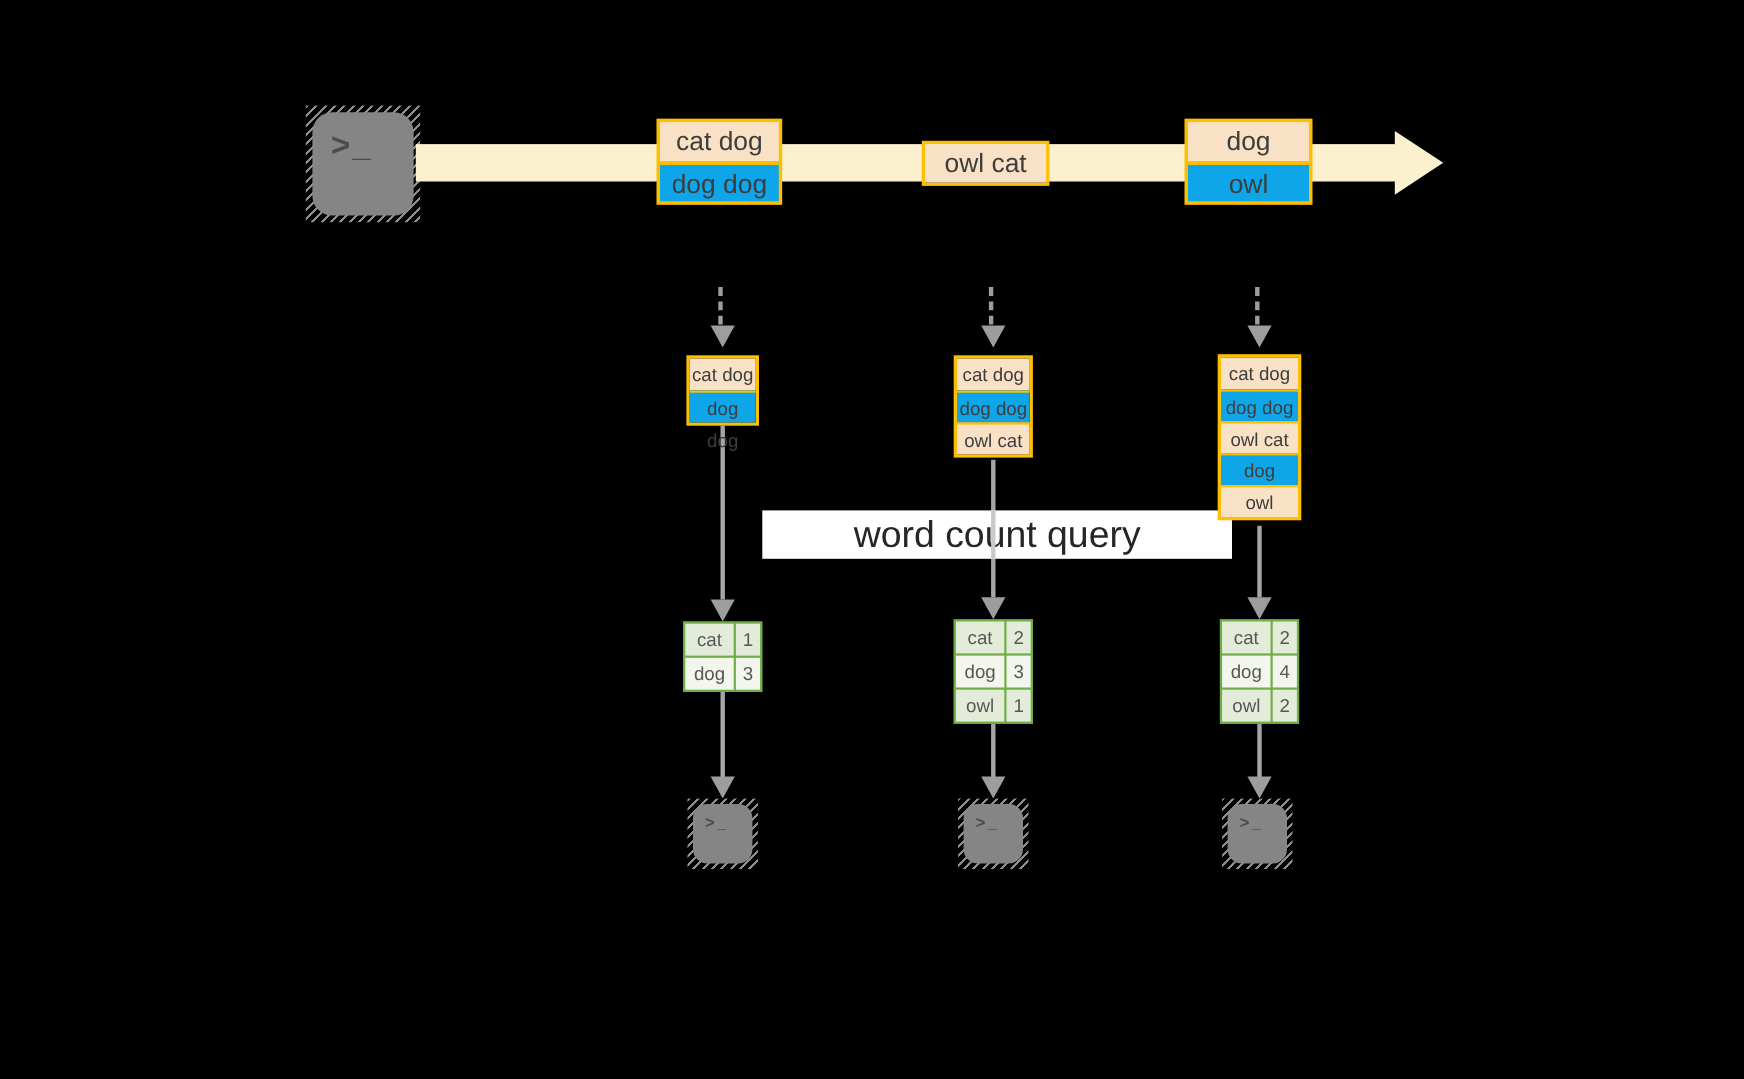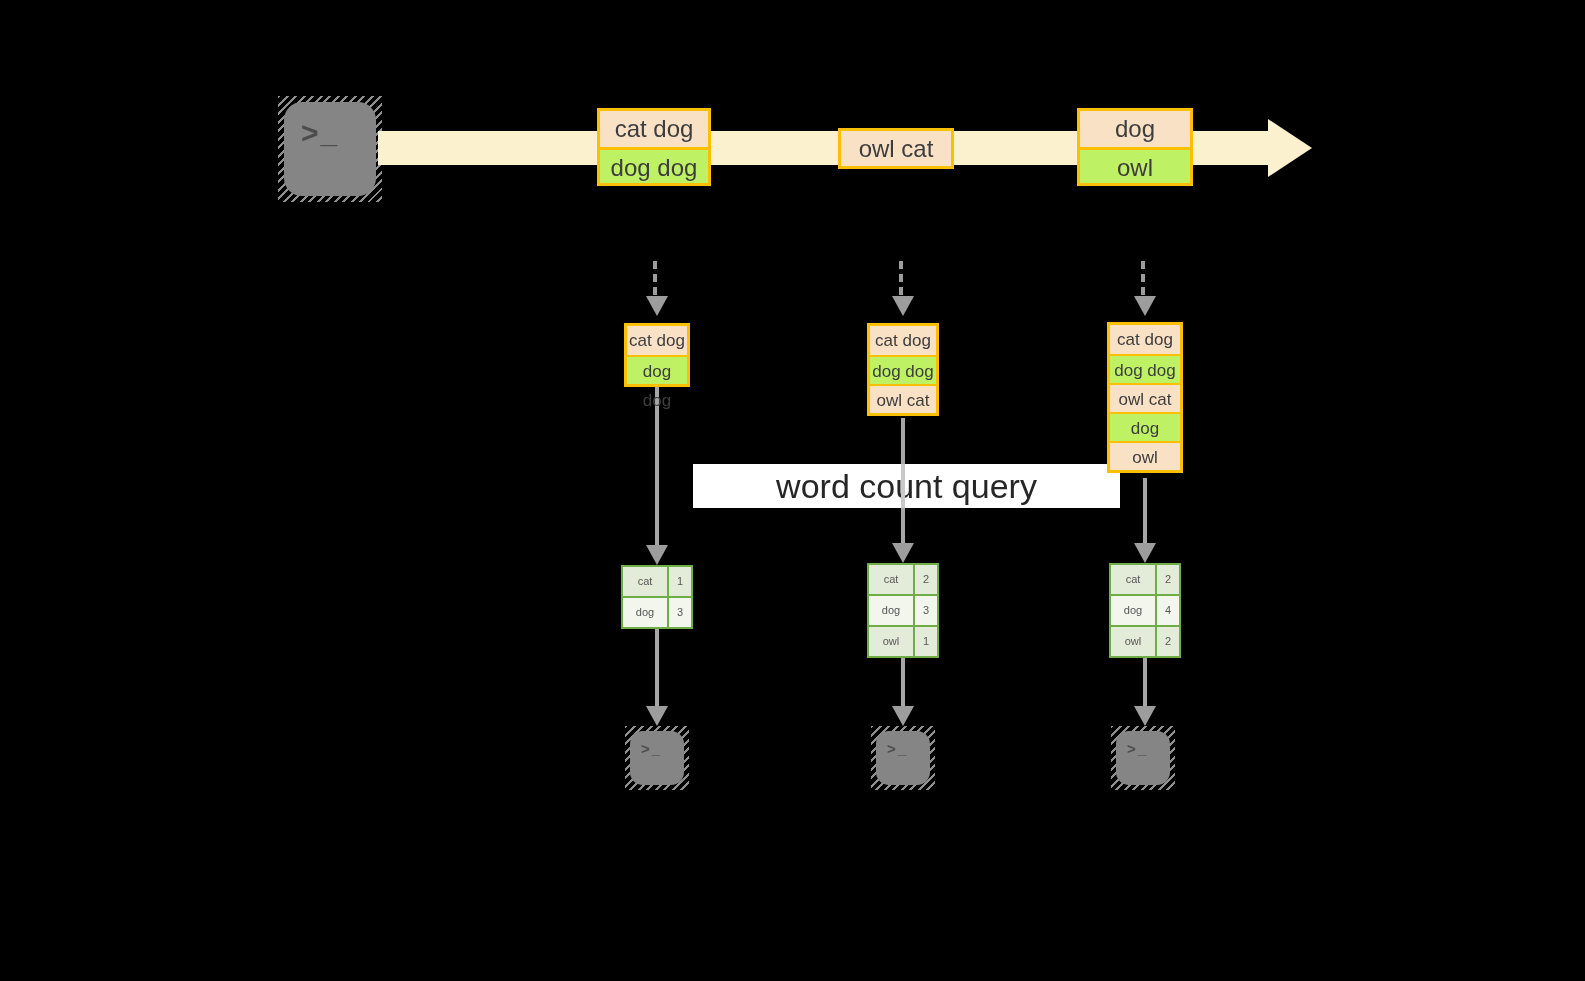--- a/index.html
+++ b/index.html
@@ -21,21 +21,21 @@
   .band-head { position:absolute; left:1268px; top:119px; width:0; height:0;
                border-top:29px solid transparent; border-bottom:29px solid transparent;
                border-left:44px solid #fcf1cf; }
 
   
   .msgbox { position:absolute; border:3px solid #fcbf01; font-size:24px; color:#3d3d3d;
             text-align:center; z-index:4; background:#fcbf01; }
   .msgrow { height:36px; line-height:36px; }
   .msgrow.single { height:35px; line-height:35px; }
   .msgrow.divider { border-top:3px solid #fcbf01; }
-  .peach { background:#f9e1c5; } .cream { background:#bef264; }
+  .peach { background:#f9e1c5; } .cream { background:#0ea5e9; }
 
   
   .dashline { position:absolute; width:0; height:34px; border-left:4px dashed #9d9d9d; }
   .ahead { position:absolute; width:0; height:0; z-index:2;
            border-left:11px solid transparent; border-right:11px solid transparent;
            border-top:20px solid #9d9d9d; }
 
   
   .stack { position:absolute; border:3px solid #fcbf01; font-size:17px; color:#3d3d3d;
            text-align:center; z-index:3; }
@@ -47,21 +47,21 @@
   .vline.light { background:#c9c9c9; z-index:2; }
 
   
   .banner { position:absolute; left:693px; top:464px; width:427px; height:44px;
             background:#ffffff; color:#262626; font-size:34px; line-height:45px;
             text-align:center; z-index:1; }
 
   
   .gtable { position:absolute; background:#6fad47; border:2px solid #6fad47;
             display:grid; grid-template-columns:44px 22px; gap:2px; grid-auto-rows:29px;
-            font-size:11px; color:#575757; text-align:center; z-index:3; }
+            font-size:17px; color:#575757; text-align:center; z-index:3; }
   .gcell { line-height:29px; }
   .gdark { background:#e3ebd9; } .glight { background:#f2f6ed; }
 </style>
 </head>
 <body>
 
 <div class="canvas">
 
   <div class="term src" style="left:278px;top:96px;width:104px;height:106px">
     <div class="term-inner">

